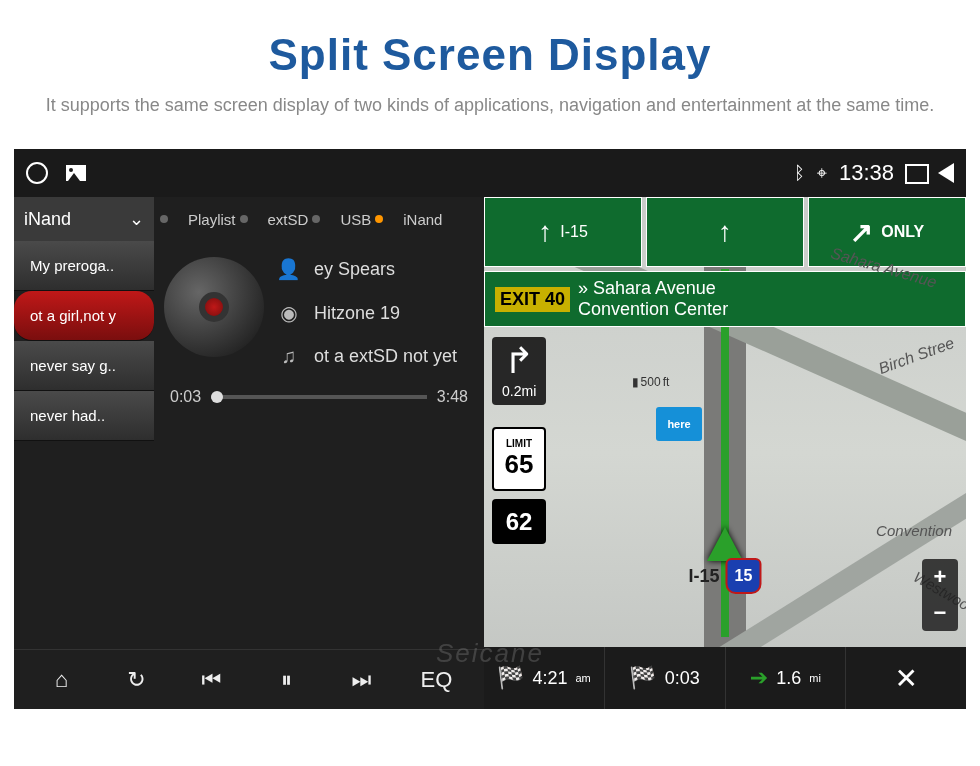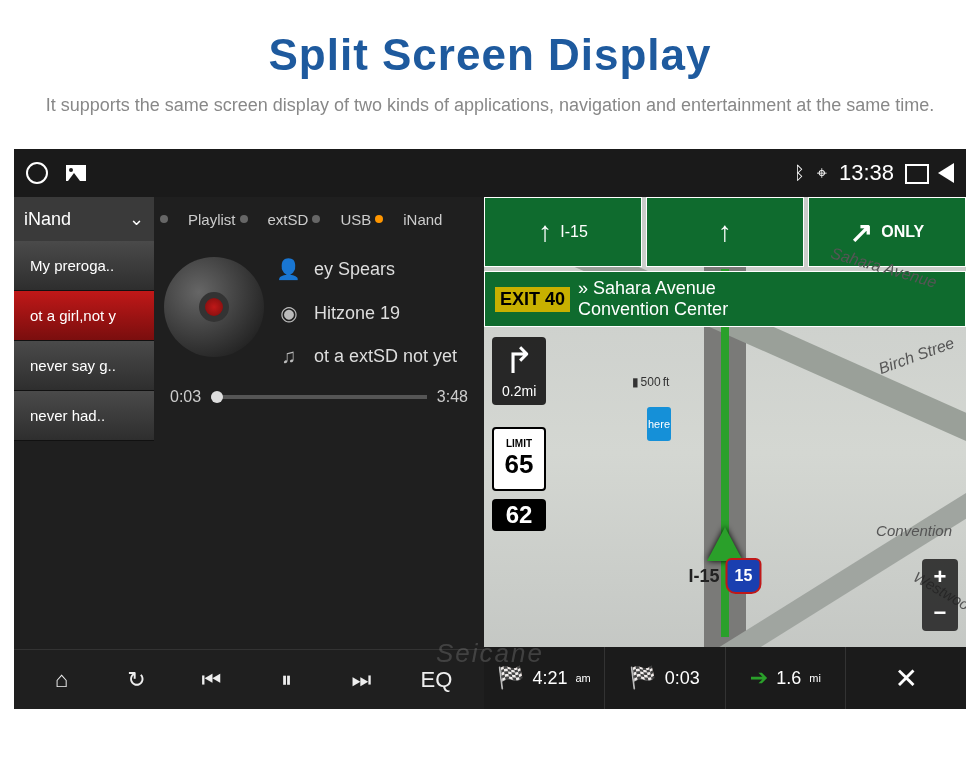--- a/index.html
+++ b/index.html
@@ -25,21 +25,21 @@
 .loc-icon { font-size: 18px; }
 
 .main { flex: 1; display: flex; }
 
 
 .music { width: 470px; background: #1f1f1f; display: flex; flex-direction: column; }
 .music-top { display: flex; flex: 1; }
 .playlist { width: 140px; display: flex; flex-direction: column; }
 .pl-header { height: 44px; background: #3a3a3a; color: #fff; display: flex; align-items: center; justify-content: space-between; padding: 0 10px; font-size: 18px; }
 .pl-item { height: 50px; background: linear-gradient(#4a4a4a, #2e2e2e); color: #fff; display: flex; align-items: center; padding: 0 16px; font-size: 15px; border-bottom: 1px solid #111; overflow: hidden; white-space: nowrap; }
-.pl-item.active { background: linear-gradient(#c01818, #7a0e0e); }
+.pl-item.active { background: linear-gradient(#c01818, #7a0e0e); border-radius: 18px; }
 .player-center { flex: 1; display: flex; flex-direction: column; }
 .tabs { height: 44px; display: flex; align-items: center; gap: 4px; padding: 0 6px; color: #ccc; font-size: 15px; }
 .tab { display: flex; align-items: center; gap: 20px; }
 .dot { width: 8px; height: 8px; border-radius: 50%; background: #ff9600; }
 .dot.off { background: #666; }
 .cover-row { display: flex; gap: 12px; align-items: flex-start; padding: 16px 10px 0; }
 .cover { width: 100px; height: 100px; border-radius: 50%; background: radial-gradient(circle at 35% 35%, #666, #111); display: flex; align-items: center; justify-content: center; }
 .cover-inner { width: 30px; height: 30px; border-radius: 50%; background: radial-gradient(circle, #c01818, #7a0e0e); border: 6px solid #333; }
 .meta { flex: 1; display: flex; flex-direction: column; gap: 20px; color: #ddd; font-size: 18px; }
 .meta-row { display: flex; align-items: center; gap: 12px; }
@@ -60,22 +60,22 @@
 .sign { flex: 1; height: 70px; background: #0f6b2e; border: 1px solid #fff; display: flex; align-items: center; justify-content: center; font-size: 16px; gap: 8px; }
 .sign.only { background: #0f6b2e; font-weight: bold; }
 .sign .arrow-up { font-size: 28px; }
 .exit-banner { position: absolute; top: 74px; left: 0; right: 0; height: 56px; background: #0f6b2e; border: 1px solid #fff; display: flex; align-items: center; padding: 0 10px; gap: 8px; font-size: 18px; }
 .exit-tag { background: #c8b000; color: #000; font-size: 18px; padding: 2px 5px; font-weight: bold; }
 .turn-panel { position: absolute; left: 8px; top: 140px; background: rgba(20,20,20,0.9); color: #fff; padding: 6px 10px; border-radius: 4px; font-size: 14px; display: flex; flex-direction: column; gap: 4px; }
 .turn-panel .big-arrow { font-size: 36px; text-align: center; line-height: 1; }
 .limit { position: absolute; left: 8px; top: 230px; width: 54px; height: 64px; background: #fff; color: #000; border: 2px solid #000; border-radius: 4px; display: flex; flex-direction: column; align-items: center; justify-content: center; font-weight: bold; }
 .limit .top { font-size: 10px; }
 .limit .num { font-size: 26px; }
-.speed-badge { position: absolute; left: 8px; top: 302px; width: 54px; height: 32px; background: #000; color: #fff; display: flex; align-items: center; justify-content: center; font-size: 24px; border-radius: 4px; font-weight: bold; }
-.here-badge { position: absolute; left: 163px; top: 210px; width: 24px; height: 34px; background: #1590d8; color: #fff; font-size: 11px; display: flex; align-items: center; justify-content: center; font-weight: normal; border-radius: 3px; }
+.speed-badge { position: absolute; left: 8px; top: 302px; width: 54px; height: 45px; background: #000; color: #fff; display: flex; align-items: center; justify-content: center; font-size: 24px; border-radius: 4px; font-weight: bold; }
+.here-badge { position: absolute; left: 172px; top: 210px; width: 46px; height: 34px; background: #1590d8; color: #fff; font-size: 11px; display: flex; align-items: center; justify-content: center; font-weight: bold; border-radius: 3px; }
 .dist500 { position: absolute; left: 148px; top: 178px; color: #333; font-size: 12px; display:flex; align-items:center; gap:2px;}
 .road-label-a { position: absolute; right: 28px; top: 62px; color: #555; font-size: 16px; font-style: italic; transform: rotate(16deg); }
 .road-label-b { position: absolute; right: 10px; top: 150px; color: #555; font-size: 16px; font-style: italic; transform: rotate(-20deg); }
 .road-label-c { position: absolute; right: 14px; bottom: 170px; color: #555; font-size: 15px; font-style: italic; }
 .road-label-d { position: absolute; right: -6px; bottom: 110px; color: #555; font-size: 15px; font-style: italic; transform: rotate(30deg);}
 .i15 { position: absolute; left: 50%; bottom: 115px; transform: translateX(-50%); display: flex; align-items: center; gap: 6px; }
 .shield { width: 36px; height: 36px; background: #1a3fb0; border: 2px solid #c01818; border-radius: 6px 6px 10px 10px; display: flex; align-items: center; justify-content: center; color: #fff; font-weight: bold; font-size: 16px; }
 .i15-label { color: #222; font-size: 18px; font-weight: bold; }
 .cursor { position: absolute; left: 50%; bottom: 148px; transform: translateX(-50%); width: 0; height: 0; border-left: 18px solid transparent; border-right: 18px solid transparent; border-bottom: 34px solid #2aa02a; filter: drop-shadow(0 0 3px #000); }
 .zoom { position: absolute; right: 8px; bottom: 78px; width: 36px; display: flex; flex-direction: column; background: rgba(30,30,30,0.85); border-radius: 4px; }

